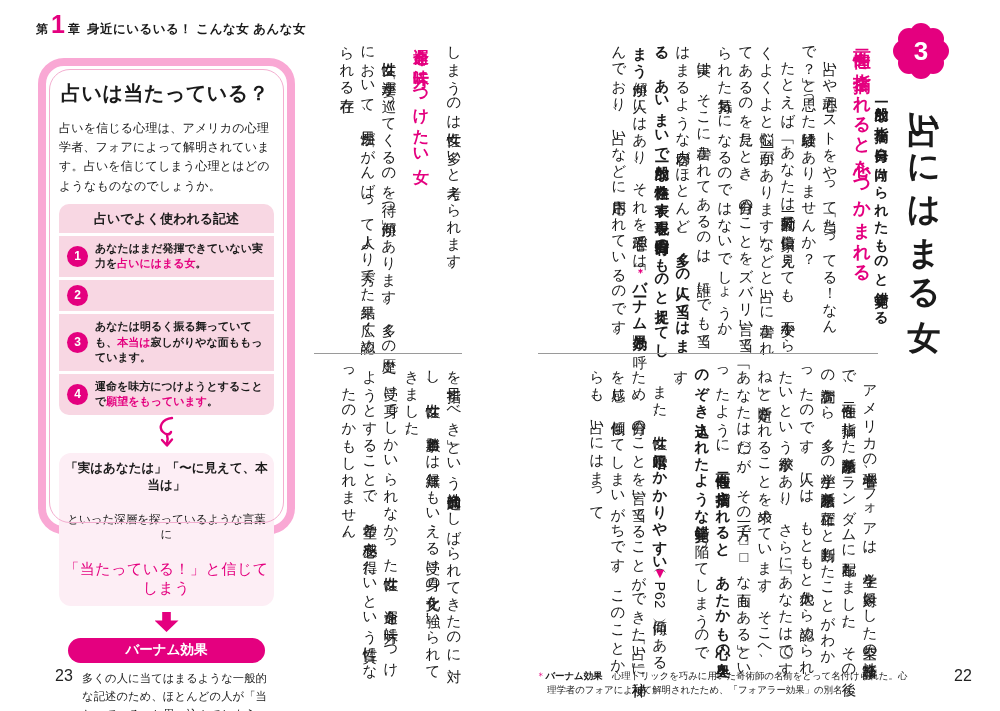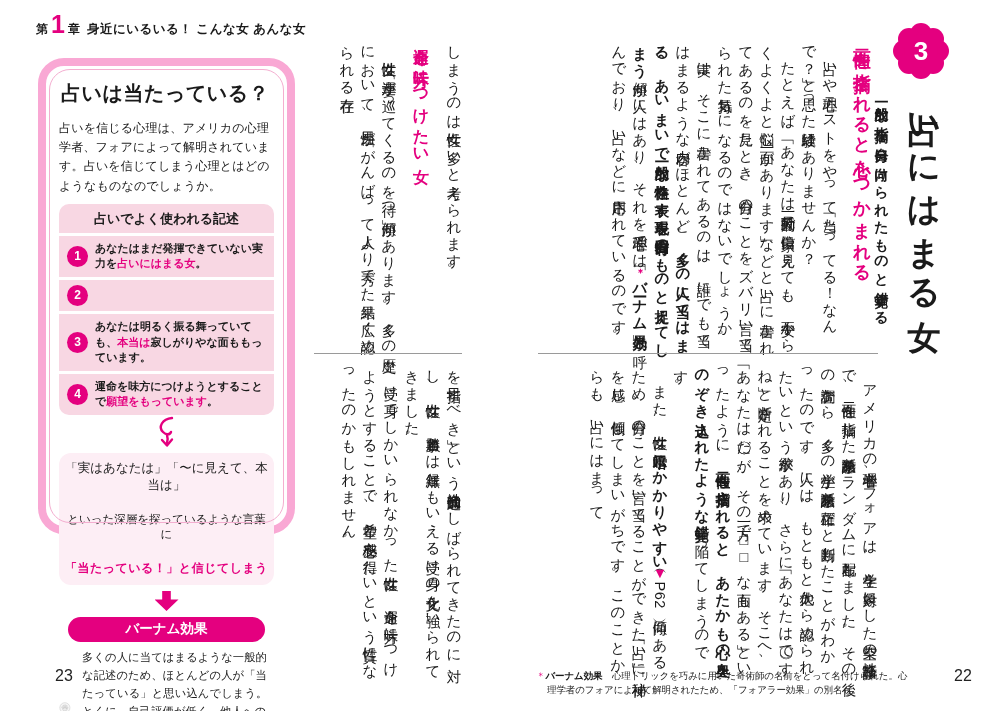--- a/index.html
+++ b/index.html
@@ -61,23 +61,23 @@
   #fortune-list{ background:#f8d7e3; border-radius:10px; overflow:hidden; }
   #fortune-list .list-title{ text-align:center; font-weight:700; font-size:13px; padding:6px 0 5px;
     border-bottom:3px solid #fff; }
   .fortune-item{ display:flex; align-items:center; gap:7px; padding:5px 8px; border-bottom:3px solid #fff;
     font-size:11px; font-weight:700; line-height:1.42; }
   .fortune-item:last-child{ border-bottom:none; }
   .fortune-item .num{ width:21px; height:21px; flex:0 0 21px; border-radius:50%; background:var(--accent);
     color:#fff; font-size:12px; font-weight:700; display:flex; align-items:center; justify-content:center; }
   .swirl-wrap{ text-align:center; margin:1px 0; }
   #conclusion-box{ background:#fdeef5; border-radius:12px; text-align:center; padding:7px 4px 8px; }
-  #conclusion-box .c1{ font-size:12.5px; font-weight:400; }
+  #conclusion-box .c1{ font-size:12.5px; font-weight:700; }
   #conclusion-box .c2{ font-size:11.5px; margin:18px 0; }
-  #conclusion-box .c3{ font-size:12px; font-weight:700; color:var(--accent); letter-spacing:.5px; }
+  #conclusion-box .c3{ font-size:15px; font-weight:400; color:var(--accent); letter-spacing:.5px; }
   #down-arrow{ width:24px; height:20px; margin:6px auto 6px; background:var(--accent);
     clip-path:polygon(32% 0,68% 0,68% 42%,100% 42%,50% 100%,0 42%,32% 42%); }
   #effect-pill{ background:var(--accent); color:#fff; text-align:center; font-weight:700; font-size:13.5px;
     border-radius:999px; padding:3px 0 4px; width:92%; margin:0 auto 7px; }
   #effect-row{ display:flex; gap:5px; align-items:flex-start; }
   #effect-desc{ font-size:11.3px; line-height:1.58; font-weight:500; letter-spacing:.1px; }
 </style>
 </head>
 <body>
 

